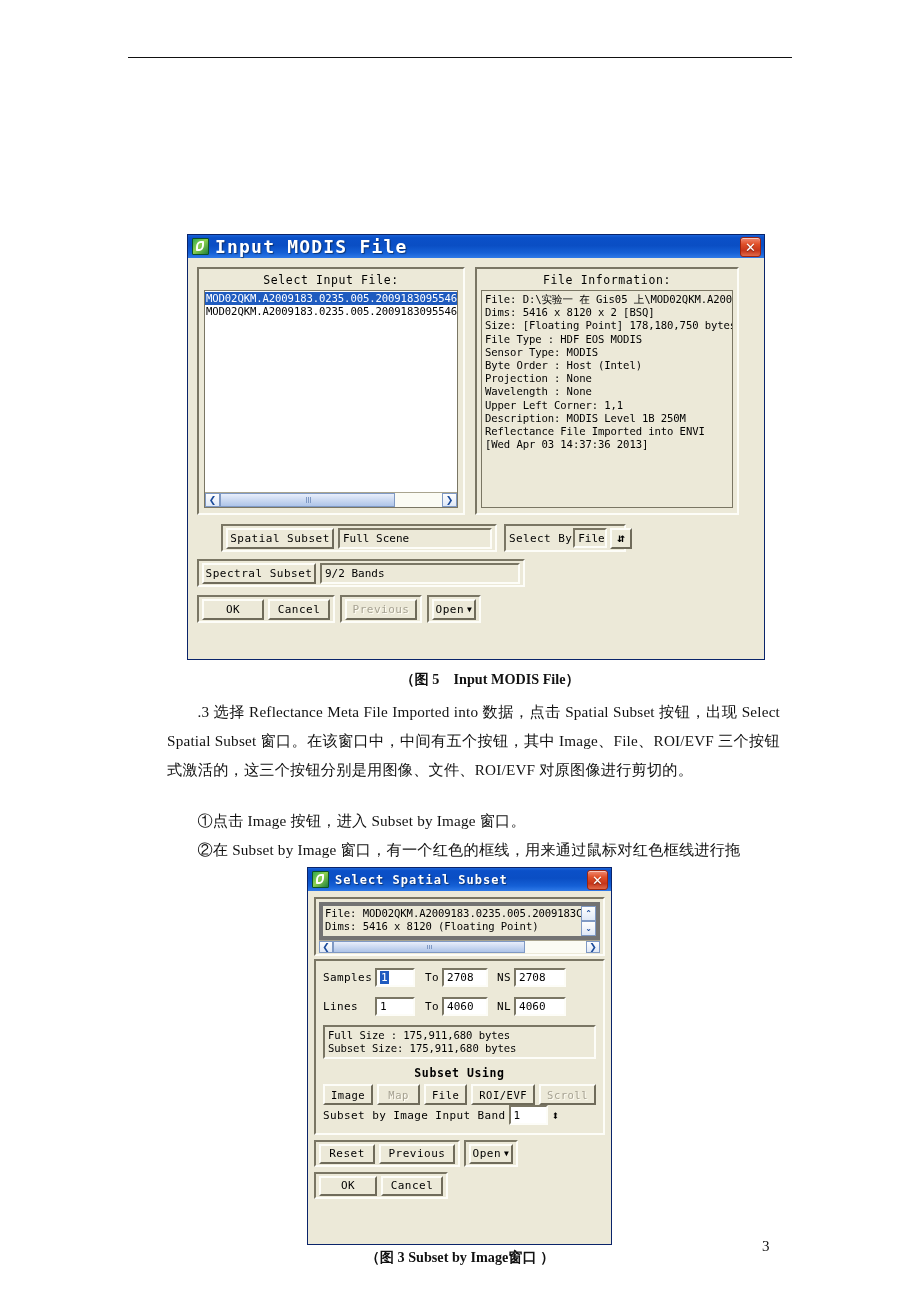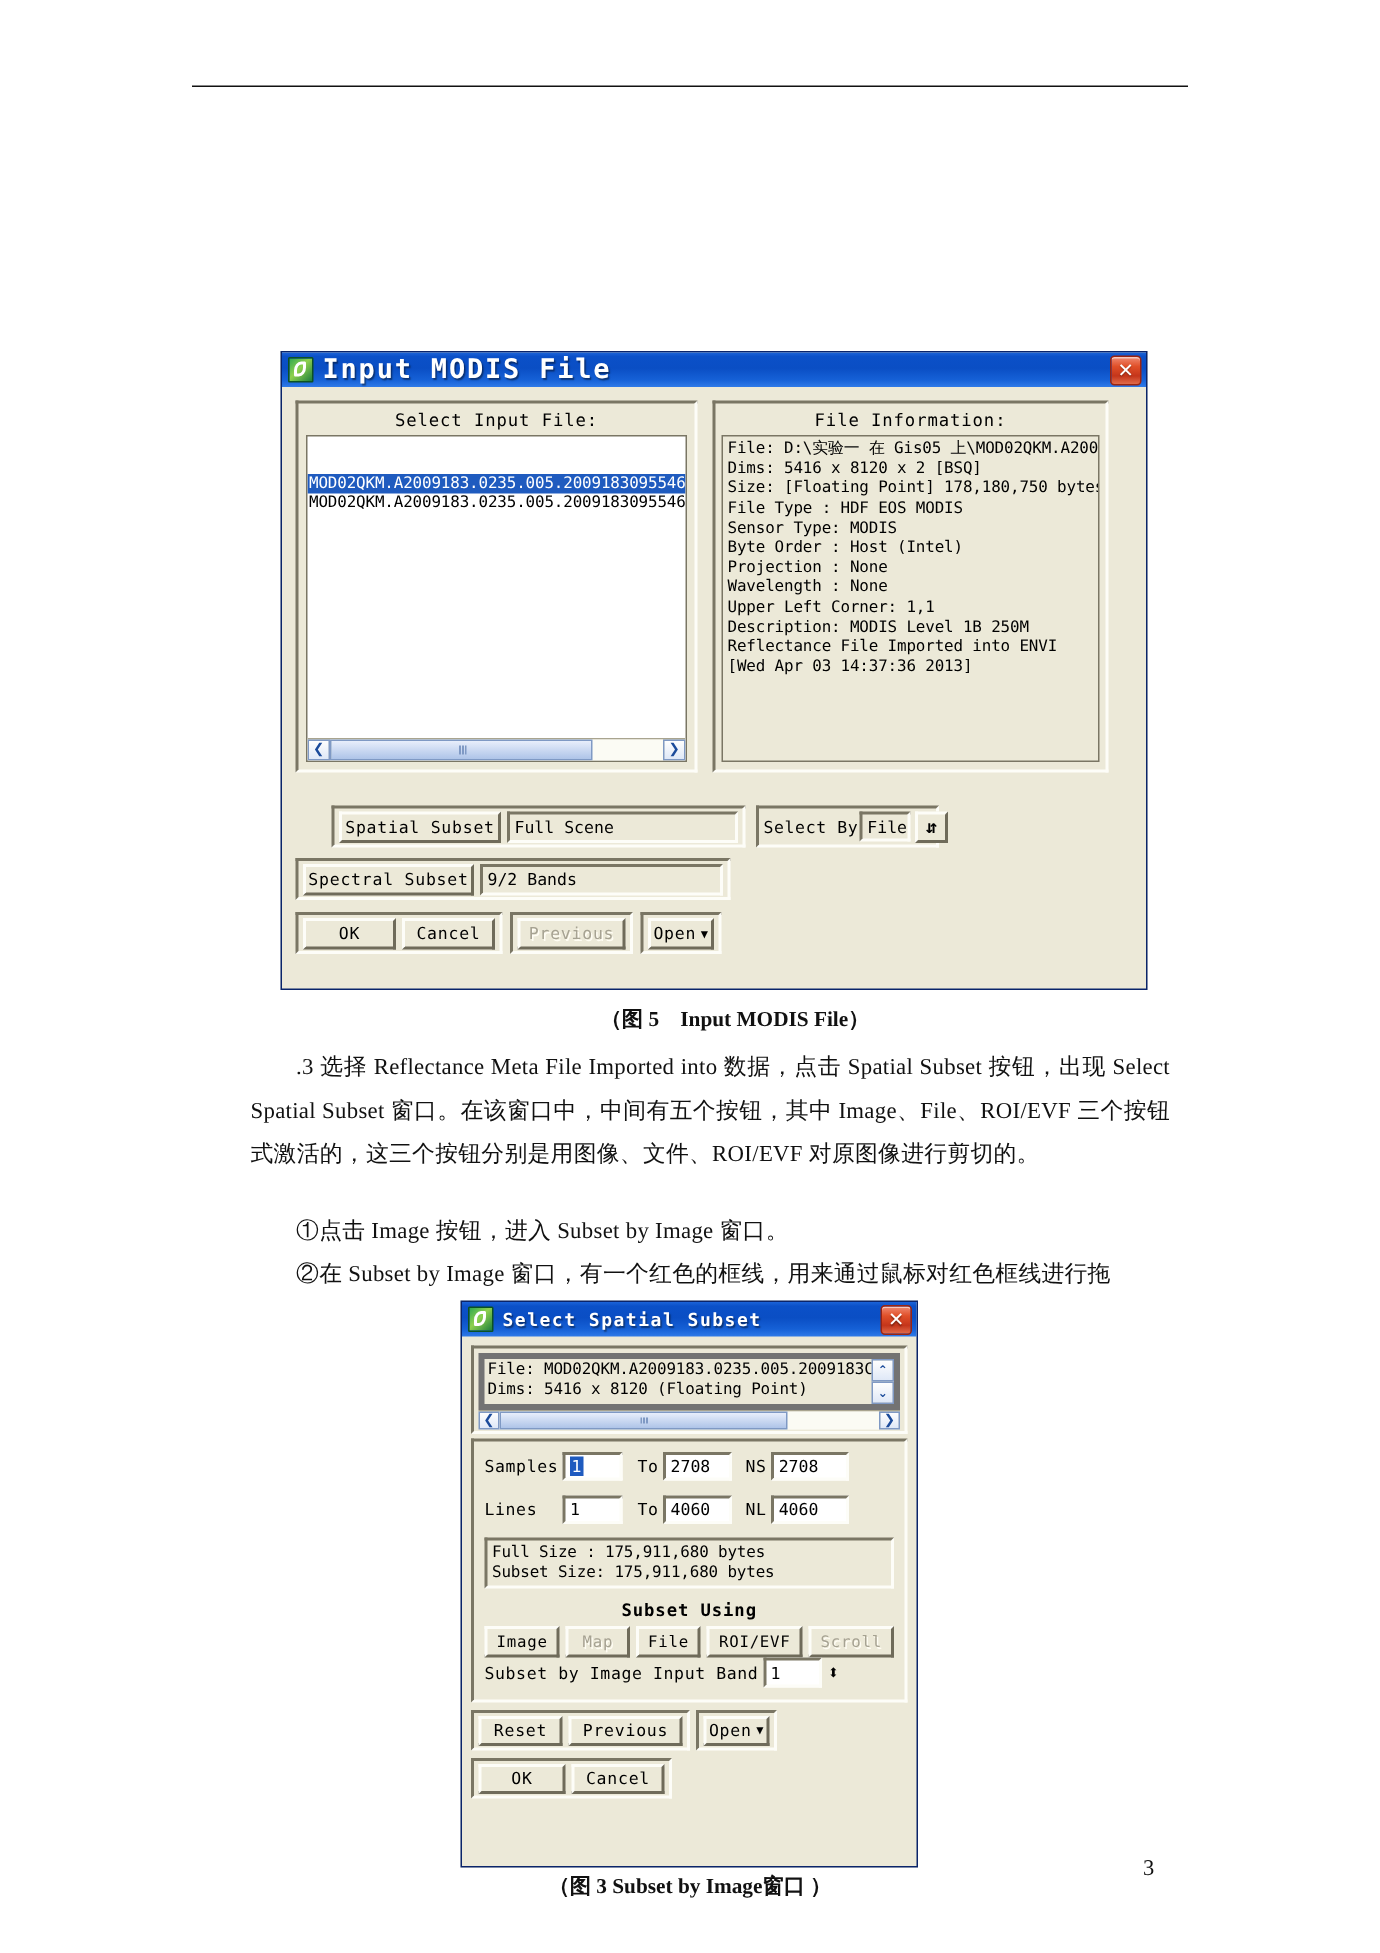--- a/index.html
+++ b/index.html
@@ -239,21 +239,21 @@
       </span>
     </div>
 
     <div class="body" style="padding:9px 9px 0 9px;">
 
       <div style="display:flex;gap:10px;">
 
         <div class="sunk" style="width:268px;height:248px;padding:2px 5px 5px 5px;display:flex;flex-direction:column;">
           <div class="grouplbl">Select Input File:</div>
           <div class="listbox" style="flex:1 1 auto;display:flex;flex-direction:column;">
-            <div style="flex:1 1 auto;overflow:hidden;padding-top:1px;margin-top:24px;">
+            <div style="flex:1 1 auto;overflow:hidden;padding-top:1px;">
               <div class="listrow sel">MOD02QKM.A2009183.0235.005.2009183095546</div>
               <div class="listrow">MOD02QKM.A2009183.0235.005.2009183095546</div>
             </div>
             <div class="hsb">
               <div class="arw">❮</div>
               <div class="trough">
                 <div class="thumb" style="width:79%;"></div>
               </div>
               <div class="arw">❯</div>
             </div>
@@ -272,33 +272,33 @@
             <div class="inforow">Projection : None</div>
             <div class="inforow">Wavelength : None</div>
             <div class="inforow">Upper Left Corner: 1,1</div>
             <div class="inforow">Description: MODIS Level 1B 250M</div>
             <div class="inforow">Reflectance File Imported into ENVI</div>
             <div class="inforow">[Wed Apr 03 14:37:36 2013]</div>
           </div>
         </div>
       </div>
 
-      <div style="display:flex;gap:7px;margin-top:22px;padding-left:24px;">
+      <div style="display:flex;gap:7px;margin-top:9px;padding-left:24px;">
         <div class="sunk" style="width:276px;height:28px;display:flex;align-items:center;padding:0 3px;">
           <div class="btn" style="height:21px;width:108px;">Spatial Subset</div>
           <div class="field flat" style="height:21px;flex:1 1 auto;margin-left:4px;">Full Scene</div>
         </div>
         <div class="sunk" style="width:122px;height:28px;display:flex;align-items:center;padding:0 3px;">
           <div class="lbl">Select By</div>
           <div class="field flat" style="height:20px;width:34px;margin-left:1px;">File</div>
           <div class="btn" style="height:21px;width:22px;margin-left:3px;font-size:12px;font-weight:bold;">⇵</div>
         </div>
       </div>
 
-      <div class="sunk" style="width:290px;height:28px;display:flex;align-items:center;padding:0 3px;margin-top:7px;">
+      <div class="sunk" style="width:328px;height:28px;display:flex;align-items:center;padding:0 3px;margin-top:7px;">
         <div class="btn" style="height:21px;width:114px;">Spectral Subset</div>
         <div class="field flat" style="height:21px;flex:1 1 auto;margin-left:4px;">9/2 Bands</div>
       </div>
 
       <div style="display:flex;gap:5px;margin-top:8px;">
         <div class="sunk" style="height:28px;display:flex;align-items:center;padding:0 3px;">
           <div class="btn" style="height:21px;width:62px;">OK</div>
           <div class="btn" style="height:21px;width:62px;margin-left:4px;">Cancel</div>
         </div>
         <div class="sunk" style="height:28px;display:flex;align-items:center;padding:0 3px;">

